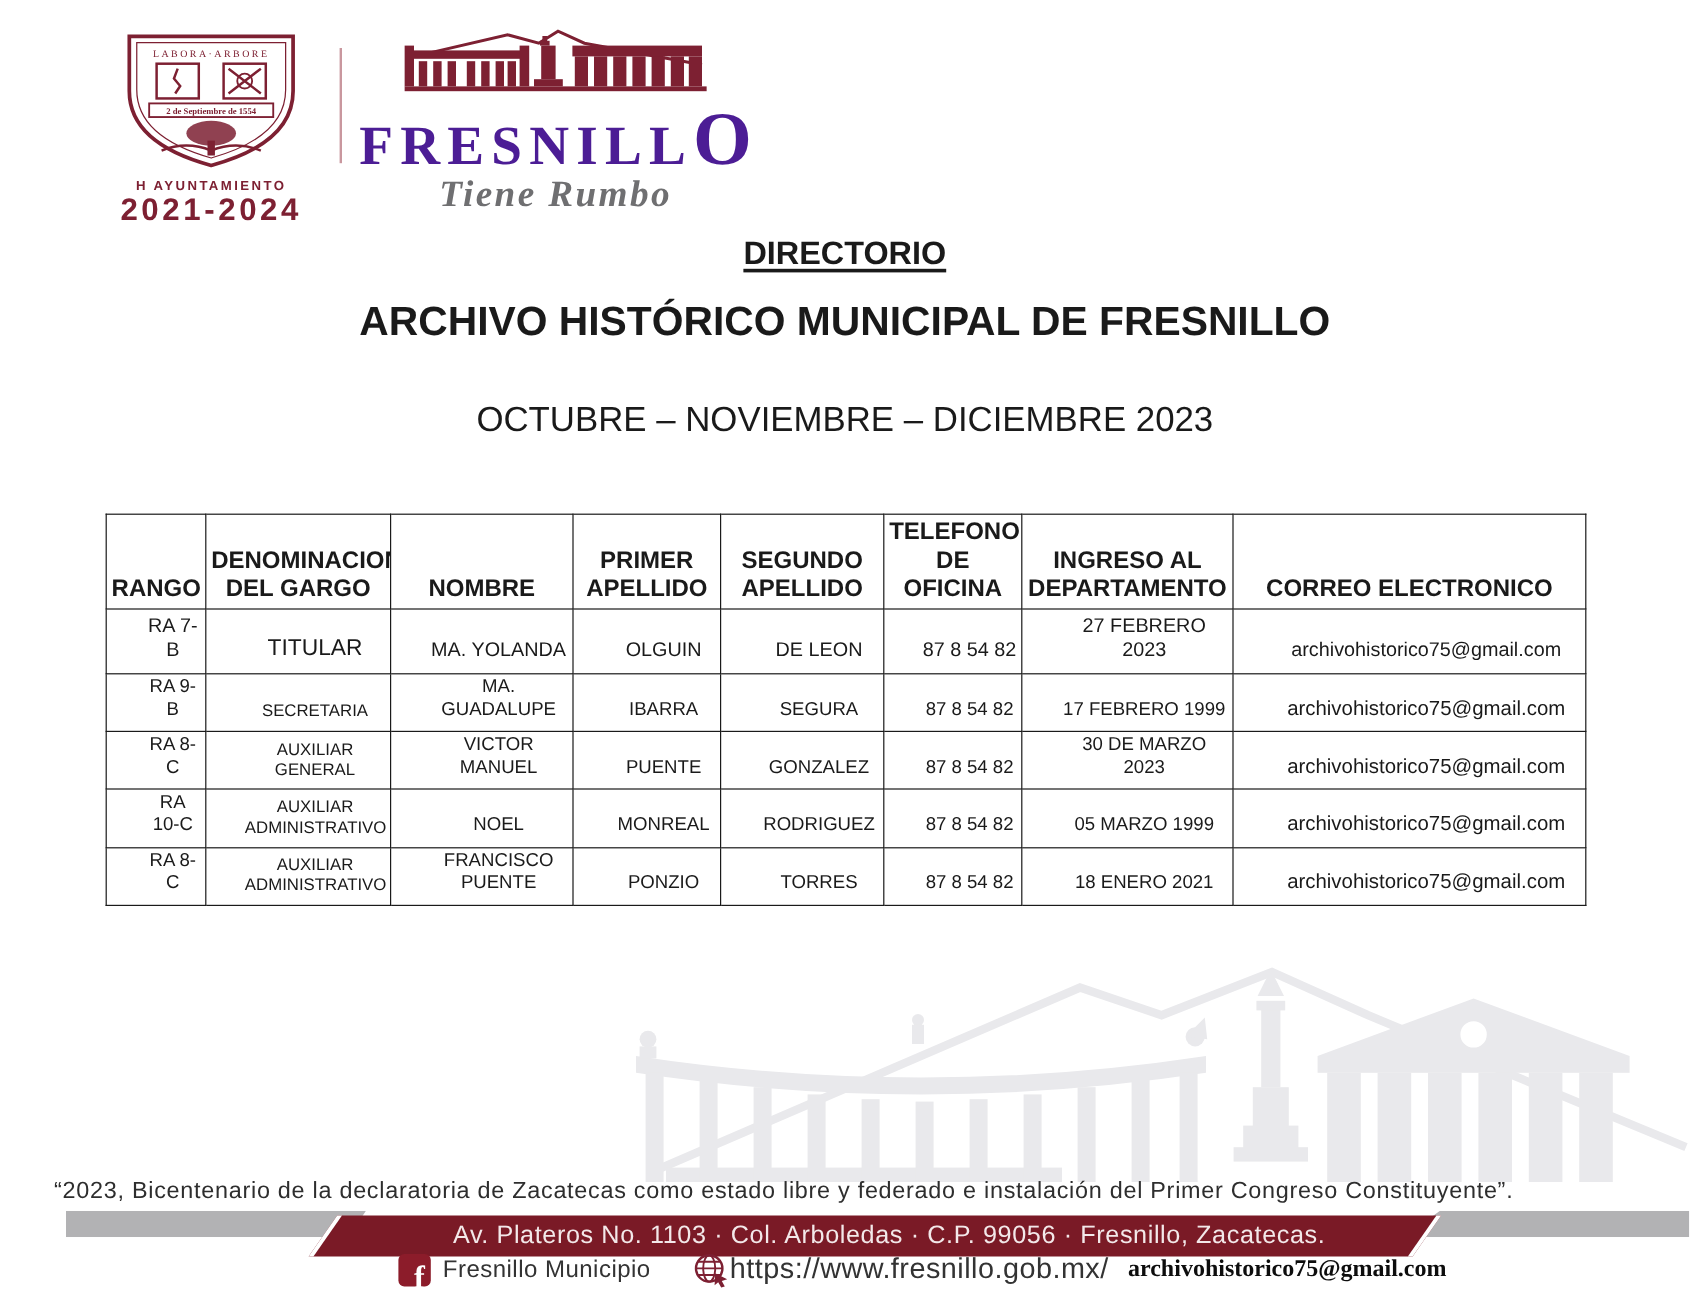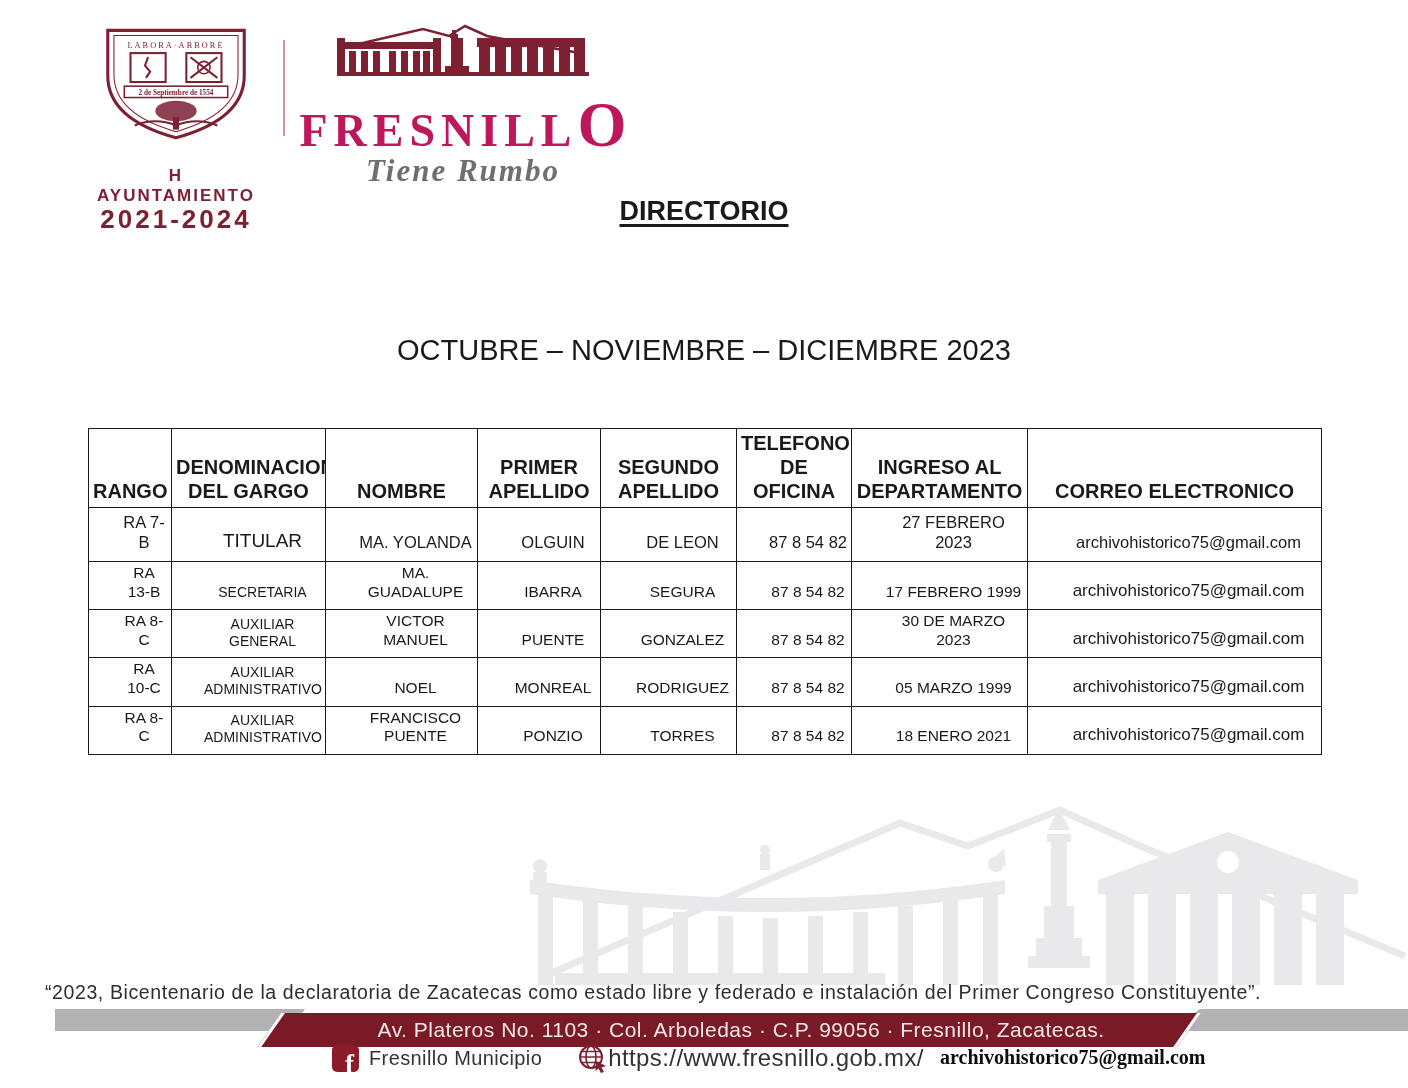--- a/index.html
+++ b/index.html
@@ -2,25 +2,25 @@
 <html><head>
 <meta charset="utf-8">
 <style>
   html,body{margin:0;padding:0;background:#fff;}
   .page{
     position:relative;width:1408px;height:1088px;background:#ffffff;overflow:hidden;
     font-family:"Liberation Sans", sans-serif;color:#1a1a1a;
   }
   
   .crest{position:absolute;left:93px;top:20px;width:166px;text-align:center;}
-  .crest-title{font-weight:bold;color:#7d2032;font-size:17px;letter-spacing:2px;margin-top:20px;}
+  .crest-title{font-weight:bold;color:#7d2032;font-size:11px;letter-spacing:2px;margin-top:2px;}
   .crest-years{font-weight:bold;color:#7d2032;font-size:26px;letter-spacing:3px;line-height:1;}
   .logo-divider{position:absolute;left:283px;top:40px;width:2px;height:96px;background:#c9979e;}
   .brand{position:absolute;left:298px;top:24px;width:330px;text-align:center;}
-  .brand-name{color:#be185d;font-family:"Liberation Serif",serif;font-weight:bold;line-height:1;margin-top:12px;}
+  .brand-name{color:#4c1d95;font-family:"Liberation Serif",serif;font-weight:bold;line-height:1;margin-top:2px;}
   .brand-name .head{font-size:46px;letter-spacing:6px;}
   .brand-name .tail{font-size:63px;letter-spacing:0;}
   .brand-tagline{color:#6f6f71;font-family:"Liberation Serif",serif;font-style:italic;font-weight:bold;
     font-size:31px;letter-spacing:2px;margin-top:-4px;}
   
   .title-directory{position:absolute;top:196px;left:0;width:100%;text-align:center;
     font-size:27px;font-weight:bold;}
   .title-directory span{text-decoration:underline;text-decoration-thickness:2.5px;text-underline-offset:4px;}
   .title-main{position:absolute;top:246px;left:0;width:100%;text-align:center;
     font-size:34px;font-weight:bold;line-height:44px;}
@@ -159,20 +159,21 @@
     <div class="brand-name">
       <span class="head">FRESNILL</span><span class="tail">O</span>
     </div>
     <div class="brand-tagline">Tiene Rumbo</div>
   </div>
 
   <div class="title-directory">
     <span>DIRECTORIO</span>
   </div>
   <div class="title-main">
+    <div>ARCHIVO HISTÓRICO MUNICIPAL DE FRESNILLO</div>
   </div>
   <div class="title-period">OCTUBRE – NOVIEMBRE – DICIEMBRE 2023</div>
 
   <table class="dir-table">
     <colgroup>
       <col style="width:83px">
         <col style="width:154px">
         <col style="width:152px">
         <col style="width:123px">
       <col style="width:136px">
@@ -197,21 +198,21 @@
           <td>RA 7-B</td>
           <td>TITULAR</td>
           <td>MA. YOLANDA</td>
           <td>OLGUIN</td>
           <td>DE LEON</td>
           <td>87 8 54 82</td>
           <td>27 FEBRERO 2023</td>
           <td>archivohistorico75@gmail.com</td>
         </tr>
         <tr>
-          <td>RA 13-B</td>
+          <td>RA 9-B</td>
           <td>SECRETARIA</td>
           <td>MA. GUADALUPE</td>
           <td>IBARRA</td>
           <td>SEGURA</td>
           <td>87 8 54 82</td>
           <td>17 FEBRERO 1999</td>
           <td>archivohistorico75@gmail.com</td>
         </tr>
         <tr>
           <td>RA 8-C</td>

